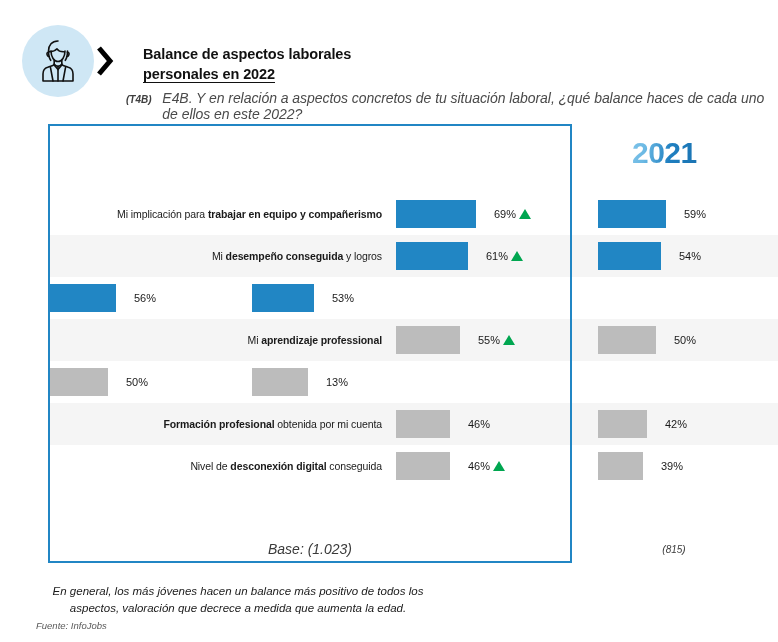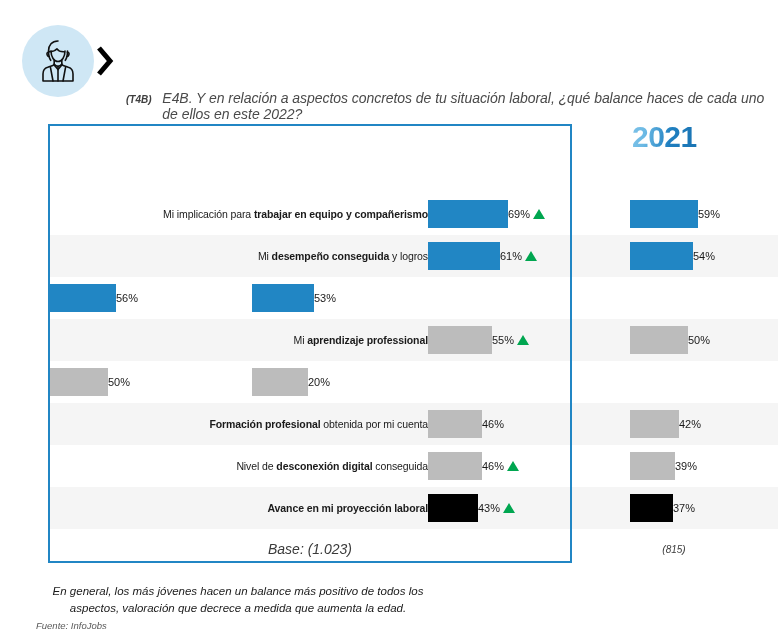--- a/index.html
+++ b/index.html
@@ -83,21 +83,21 @@
     font-size: 30px;
     font-weight: bold;
     letter-spacing: -0.5px;
     background: linear-gradient(100deg, #7ec2e8 0%, #6bb9e4 22%, #1f7fc0 58%, #1a73b2 100%);
     -webkit-background-clip: text;
     background-clip: text;
     color: transparent;
     -webkit-text-fill-color: transparent;
   }
   #year-2022 { left: 425px; top: 136px; }
-  #year-2021 { left: 632px; top: 120px; }
+  #year-2021 { left: 632px; top: 136px; }
 
   
   #chart-box {
     position: absolute;
     left: 48px; top: 124px;
     width: 524px; height: 439px;
     border: 2px solid #2186c4;
     box-sizing: border-box;
     background: #ffffff;
   }
@@ -110,22 +110,22 @@
   }
   .row {
     position: relative;
     height: 42px;
     display: flex;
     align-items: center;
   }
   .row.alt { background: #f5f5f5; }
 
   .row-label {
-    width: 378px;
-    padding-right: 0;
+    width: 346px;
+    padding-right: 14px;
     box-sizing: border-box;
     text-align: right;
     font-size: 10.5px;
     line-height: 13px;
     color: #1a1a1a;
     letter-spacing: -0.1px;
   }
   .row-label b { font-weight: bold; }
 
   .bar-cell {
@@ -141,21 +141,21 @@
     height: 28px;
     flex: none;
   }
   .bar.blue  { background: #2186c4; }
   .bar.gray  { background: #bcbcbc; }
   .bar.black { background: #000000; }
 
   .bar-value {
     font-size: 11px;
     color: #1a1a1a;
-    margin-left: 0;
+    margin-left: 18px;
     white-space: nowrap;
     display: flex;
     align-items: center;
   }
   .up-arrow {
     display: inline-block;
     margin-left: 3px;
     width: 0; height: 0;
     border-left: 6px solid transparent;
     border-right: 6px solid transparent;
@@ -233,20 +233,24 @@
       <path d="M14.5 29.6L17 43M29.5 29.6L27 43"></path>
     </svg>
   </div>
 
   <div id="chevron-icon">
     <svg width="18" height="30" viewBox="0 0 18 30">
       <path d="M3 2 L14 15 L3 28" fill="none" stroke="#000" stroke-width="5" stroke-linecap="butt" stroke-linejoin="miter"></path>
     </svg>
   </div>
 
+  <div id="title-block">
+    <div class="title-line">Balance de aspectos laborales</div>
+    <div class="title-line underlined">personales en 2022</div>
+  </div>
 
   <div id="subtitle-row">
     <span id="subtitle-code">(T4B)</span>
     <span id="subtitle-text">E4B. Y en relación a aspectos concretos de tu situación laboral, ¿qué balance haces de cada uno de ellos en este 2022?</span>
   </div>
 </div>
 
 <div class="year-heading" id="year-2022">2022</div>
 <div class="year-heading" id="year-2021">2021</div>
 
@@ -296,21 +300,21 @@
         <div class="bar-value">50%</div>
       </div>
     </div>
     <div class="row">
       <div class="bar-cell">
         <div class="bar gray" style="width: 58px;"></div>
         <div class="bar-value">50%</div>
       </div>
       <div class="bar-cell y2021">
         <div class="bar gray" style="width: 56px;"></div>
-        <div class="bar-value">20%</div>
+        <div class="bar-value">13%</div>
       </div>
     </div>
     <div class="row alt">
       <div class="row-label"><b>Formación profesional</b> obtenida por mi cuenta</div>
       <div class="bar-cell">
         <div class="bar gray" style="width: 54px;"></div>
         <div class="bar-value">46%</div>
       </div>
       <div class="bar-cell y2021">
         <div class="bar gray" style="width: 49px;"></div>
@@ -321,31 +325,20 @@
       <div class="row-label">Nivel de <b>desconexión digital</b> conseguida</div>
       <div class="bar-cell">
         <div class="bar gray" style="width: 54px;"></div>
         <div class="bar-value">46%<span class="up-arrow"></span></div>
       </div>
       <div class="bar-cell y2021">
         <div class="bar gray" style="width: 45px;"></div>
         <div class="bar-value">39%</div>
       </div>
     </div>
-    <div class="row alt">
-      <div class="row-label"><b>Avance en mi proyección laboral</b></div>
-      <div class="bar-cell">
-        <div class="bar black" style="width: 50px;"></div>
-        <div class="bar-value">43%<span class="up-arrow"></span></div>
-      </div>
-      <div class="bar-cell y2021">
-        <div class="bar black" style="width: 43px;"></div>
-        <div class="bar-value">37%</div>
-      </div>
-    </div>
   </div>
 
 <div id="column-divider"></div>
 
 <div id="base-2022">Base: (1.023)</div>
 <div id="base-2021">(815)</div>
 
 <div id="insight">En general, los más jóvenes hacen un balance más positivo de todos los aspectos, valoración que decrece a medida que aumenta la edad.</div>
 <div id="source">Fuente: InfoJobs</div>
 

